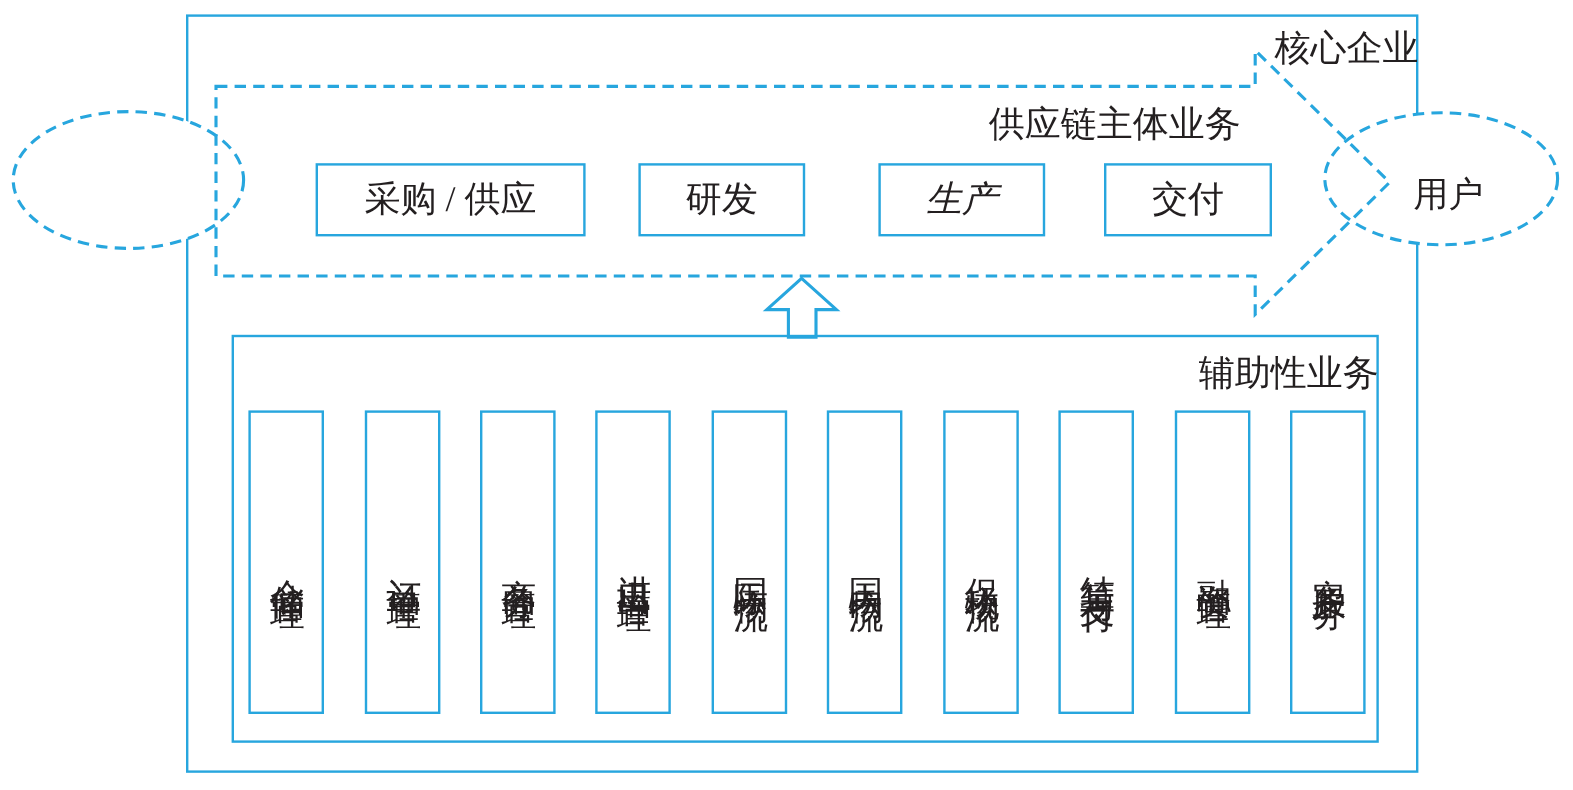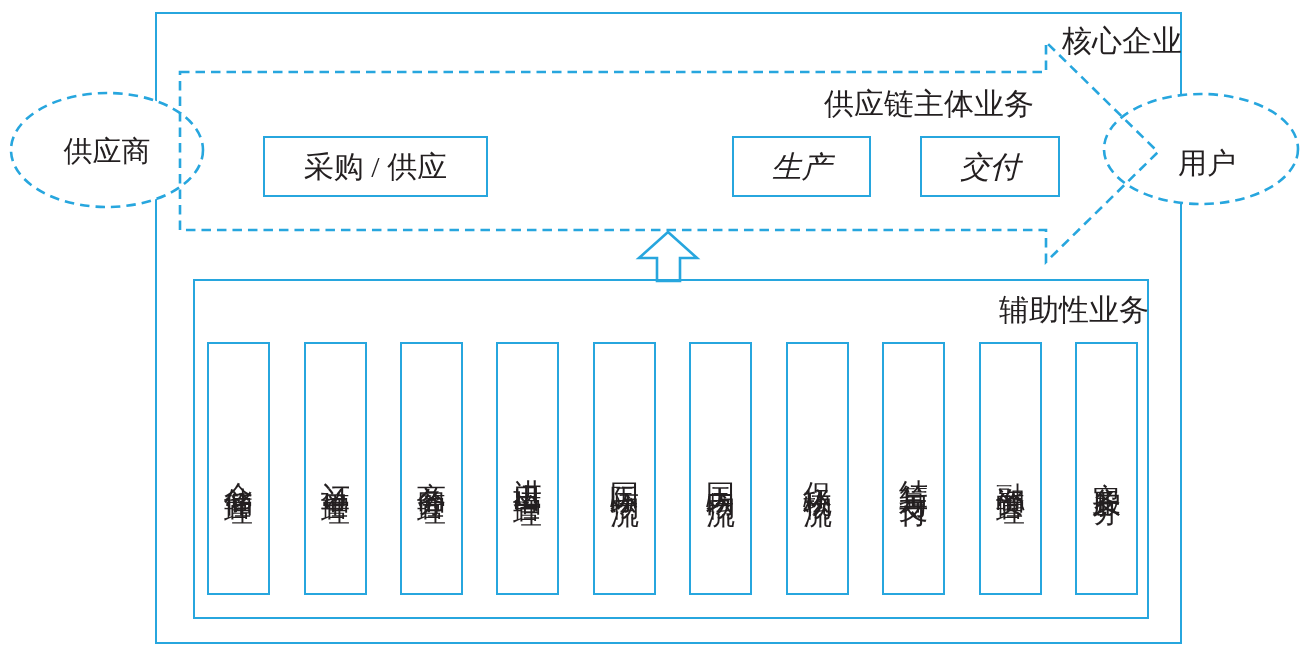--- a/index.html
+++ b/index.html
@@ -76,24 +76,27 @@
     <polygon class="uparrow" points="668,232 697,258 680,258 680,281 657,281 657,258 639,258"></polygon>
   </svg>
 
   <div class="abs outer-rect"></div>
 
   <div class="abs aux-box"></div>
 
   <div class="abs solid-box main-box" style="left:263px;width:225px;">
     <span>采购 / 供应</span>
   </div>
+  <div class="abs solid-box main-box" style="left:532px;width:139px;">
+    <span>研发</span>
+  </div>
   <div class="abs solid-box main-box" style="left:732px;width:139px;font-style:italic;">
     <span>生产</span>
   </div>
-  <div class="abs solid-box main-box" style="left:920px;width:140px;font-style:italic;">
+  <div class="abs solid-box main-box" style="left:920px;width:140px;">
     <span>交付</span>
   </div>
 
   <div class="abs item-box" style="left:207px;">
       <span class="vtext">仓储管理</span>
     </div>
   <div class="abs item-box" style="left:304px;">
       <span class="vtext">订单管理</span>
     </div>
   <div class="abs item-box" style="left:400px;">
@@ -124,19 +127,18 @@
   <svg class="svg-overlay" viewBox="0 0 1311 658">
     <ellipse class="ellipse" cx="107" cy="150" rx="96" ry="57"></ellipse>
     <ellipse class="ellipse" cx="1201" cy="149" rx="97" ry="55"></ellipse>
     <path class="dashed" d="M180,72 H1046 V42 L1158,152 L1046,262 V230 H180 Z"></path>
   </svg>
 
   <div class="abs title" style="left:155px;width:1027px;top:24px;">核心企业</div>
 
   <div class="abs title" style="left:168px;width:866px;top:87px;">供应链主体业务</div>
 
-  <div class="abs title" style="left:193px;width:956px;top:295px;font-family:Liberation Mono, monospace;">辅助性业务</div>
+  <div class="abs title" style="left:193px;width:956px;top:295px;">辅助性业务</div>
 
-  <div class="abs ellipse-label" style="left:10px;width:194px;top:134px;">供应商</div>
 
   <div class="abs ellipse-label" style="left:1114px;width:186px;top:146px;font-family:Liberation Serif, serif;">用户</div>
 
 </div>
 
 </body></html>

